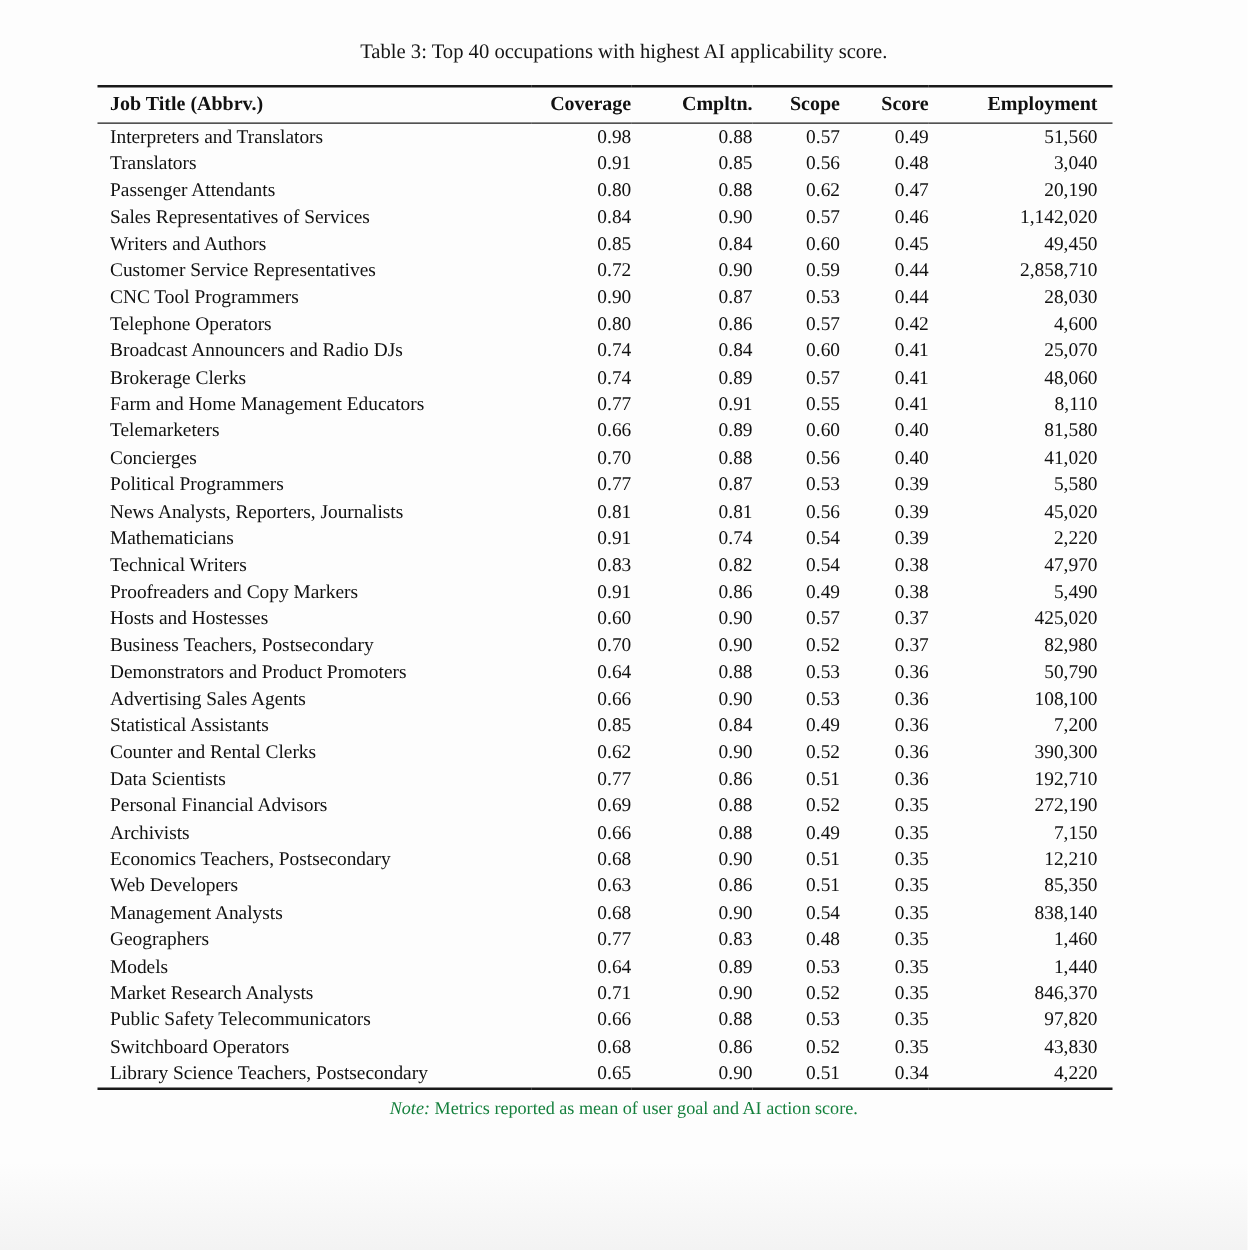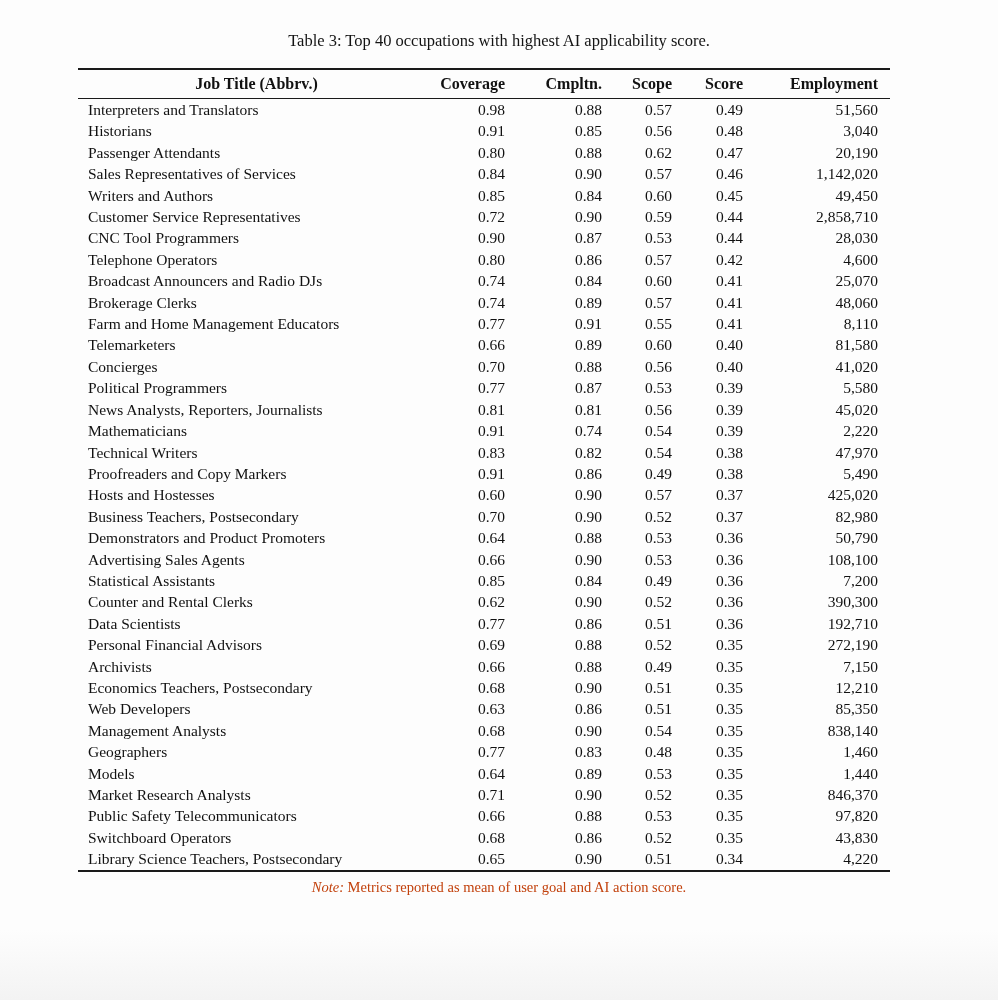--- a/index.html
+++ b/index.html
@@ -44,21 +44,21 @@
     font-weight: bold;
     font-size: 16px;
     height: 28px;
     padding: 0;
     text-align: right;
     border-bottom: 1.5px solid #1a1a1a;
     vertical-align: middle;
     white-space: nowrap;
   }
   thead th:first-child {
-    text-align: center;
+    text-align: left;
     padding-left: 10px;
   }
   thead th:last-child {
     padding-right: 12px;
   }
   tbody td {
     font-size: 15.5px;
     height: 21.4px;
     padding: 0;
     text-align: right;
@@ -71,21 +71,21 @@
     padding-left: 10px;
   }
   tbody td:last-child {
     padding-right: 12px;
   }
   .note {
     text-align: center;
     font-size: 14.5px;
     line-height: 18px;
     margin-top: 6px;
-    color: #c2410c;
+    color: #15803d;
   }
   .note .note-prefix {
     font-style: italic;
   }
 </style>
 </head>
 <body>
 
 <div class="page">
 
@@ -113,21 +113,21 @@
     <tbody>
         <tr>
           <td>Interpreters and Translators</td>
           <td>0.98</td>
           <td>0.88</td>
           <td>0.57</td>
           <td>0.49</td>
           <td>51,560</td>
         </tr>
         <tr>
-          <td>Historians</td>
+          <td>Translators</td>
           <td>0.91</td>
           <td>0.85</td>
           <td>0.56</td>
           <td>0.48</td>
           <td>3,040</td>
         </tr>
         <tr>
           <td>Passenger Attendants</td>
           <td>0.80</td>
           <td>0.88</td>

